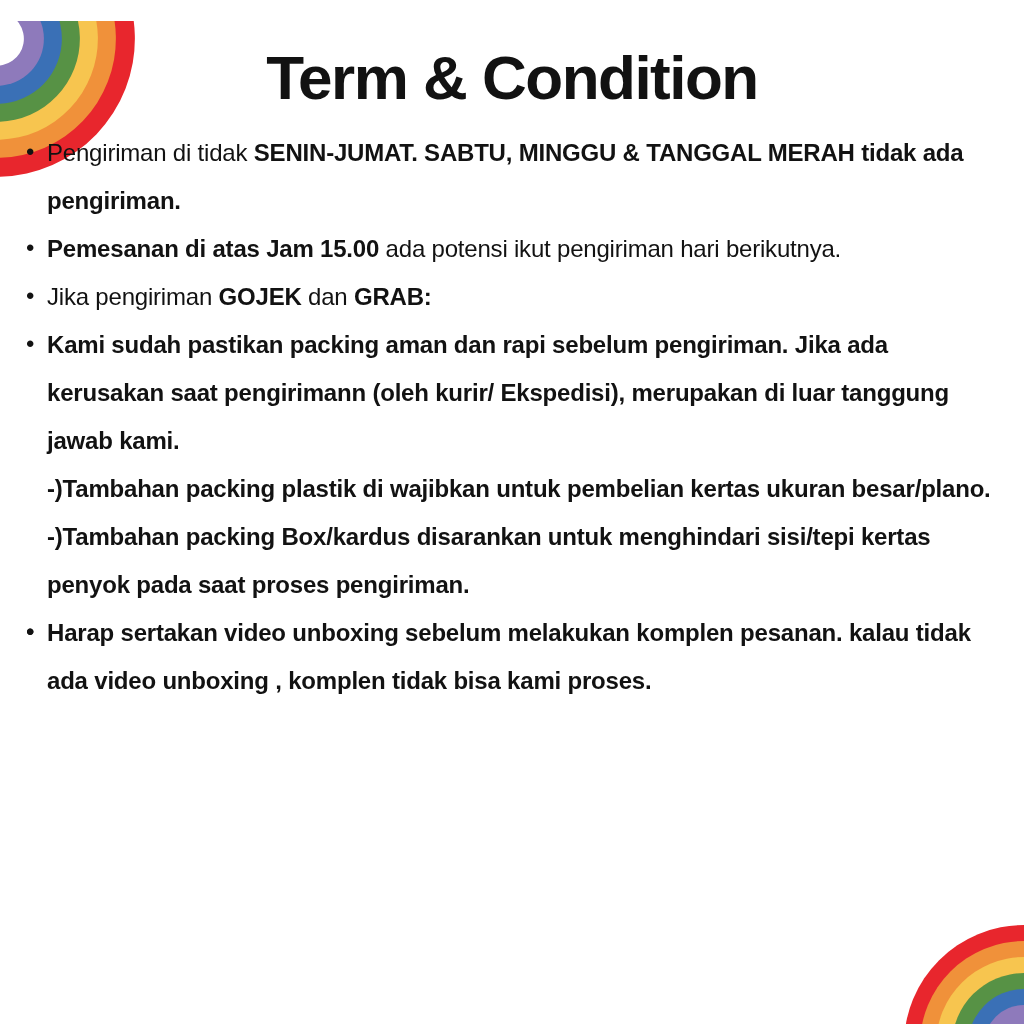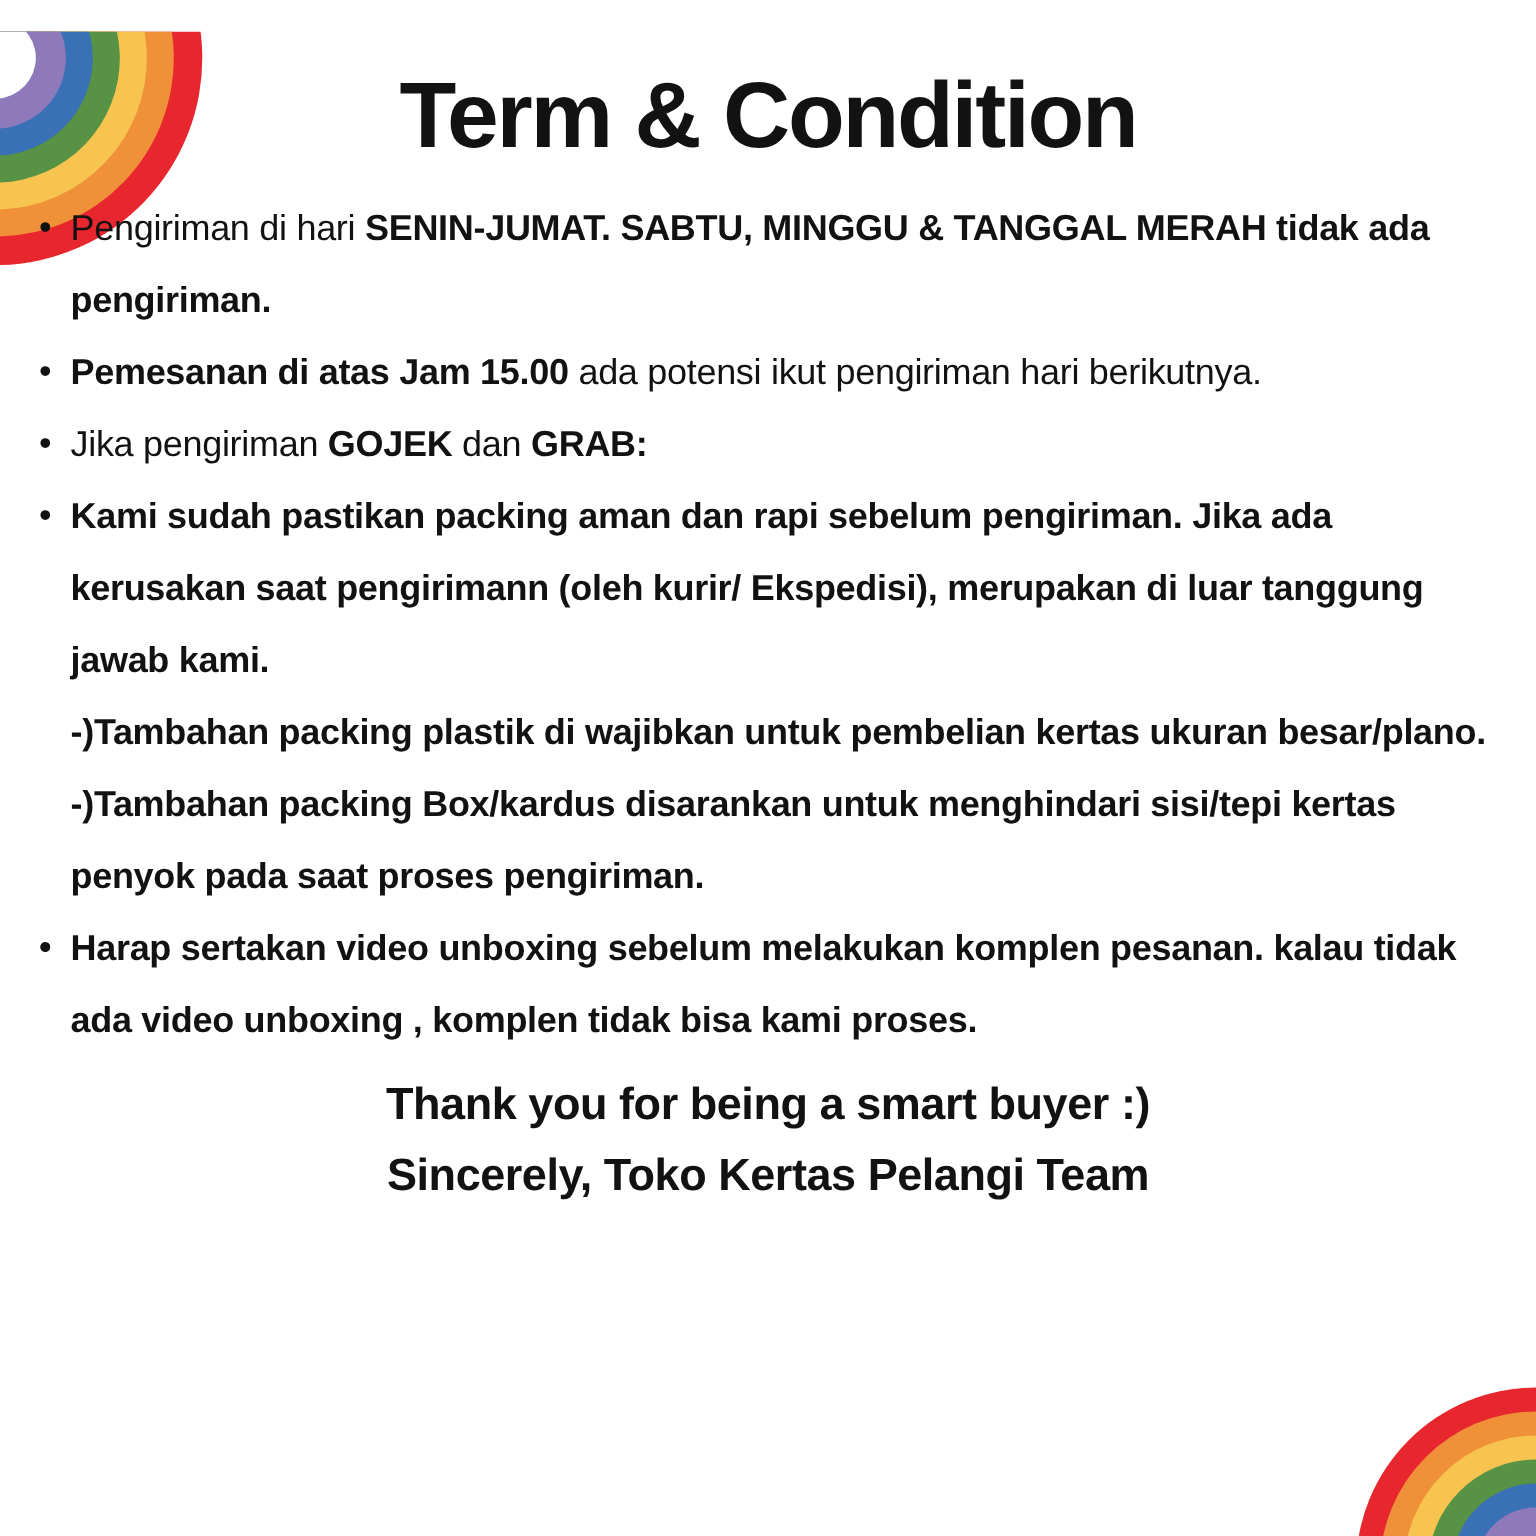--- a/index.html
+++ b/index.html
@@ -69,28 +69,24 @@
     <circle cx="145" cy="145" r="88" fill="#f7c54f"></circle>
     <circle cx="145" cy="145" r="72" fill="#579245"></circle>
     <circle cx="145" cy="145" r="56" fill="#3a70b6"></circle>
     <circle cx="145" cy="145" r="40" fill="#8e7abb"></circle>
     <circle cx="145" cy="145" r="18" fill="#ffffff"></circle>
   </svg>
 
   <h1 class="title">Term &amp; Condition</h1>
 
   <div class="terms">
-      <div class="term-row"><span class="dot">•</span><span class="seg ">Pengiriman di hari </span><span class="seg b">SENIN-JUMAT. SABTU, MINGGU &amp; TANGGAL MERAH tidak ada pengiriman.</span></div>
+      <div class="term-row"><span class="dot">•</span><span class="seg ">Pengiriman di tidak </span><span class="seg b">SENIN-JUMAT. SABTU, MINGGU &amp; TANGGAL MERAH tidak ada pengiriman.</span></div>
       <div class="term-row"><span class="dot">•</span><span class="seg b i">Pemesanan di atas Jam 15.00 </span><span class="seg i">ada potensi ikut pengiriman hari berikutnya.</span></div>
       <div class="term-row"><span class="dot">•</span><span class="seg ">Jika pengiriman </span><span class="seg b">GOJEK</span><span class="seg "> dan </span><span class="seg b">GRAB:</span></div>
       <div class="term-row"><span class="dot">•</span><span class="seg b i">Kami sudah pastikan packing aman dan rapi sebelum pengiriman. Jika ada kerusakan saat pengirimann (oleh kurir/ Ekspedisi), merupakan di luar tanggung jawab kami.</span></div>
       <div class="term-row cont"><span class="seg b i">-)Tambahan packing plastik di wajibkan untuk pembelian kertas ukuran besar/plano.</span></div>
       <div class="term-row cont"><span class="seg b i">-)Tambahan packing Box/kardus disarankan untuk menghindari sisi/tepi kertas penyok pada saat proses pengiriman.</span></div>
       <div class="term-row"><span class="dot">•</span></div>
       <div class="term-row"><span class="dot">•</span><span class="seg b">Harap sertakan </span><span class="seg b u">video unboxing</span><span class="seg b"> sebelum melakukan komplen pesanan. kalau tidak ada </span><span class="seg b u">video unboxing</span><span class="seg b"> , komplen tidak bisa kami proses.</span></div>
     </div>
 
-  <div class="footer">
-    <div>Thank you for being a smart buyer :)</div>
-    <div>Sincerely, Toko Kertas Pelangi Team</div>
-  </div>
 
 </div>
 
 </body></html>

